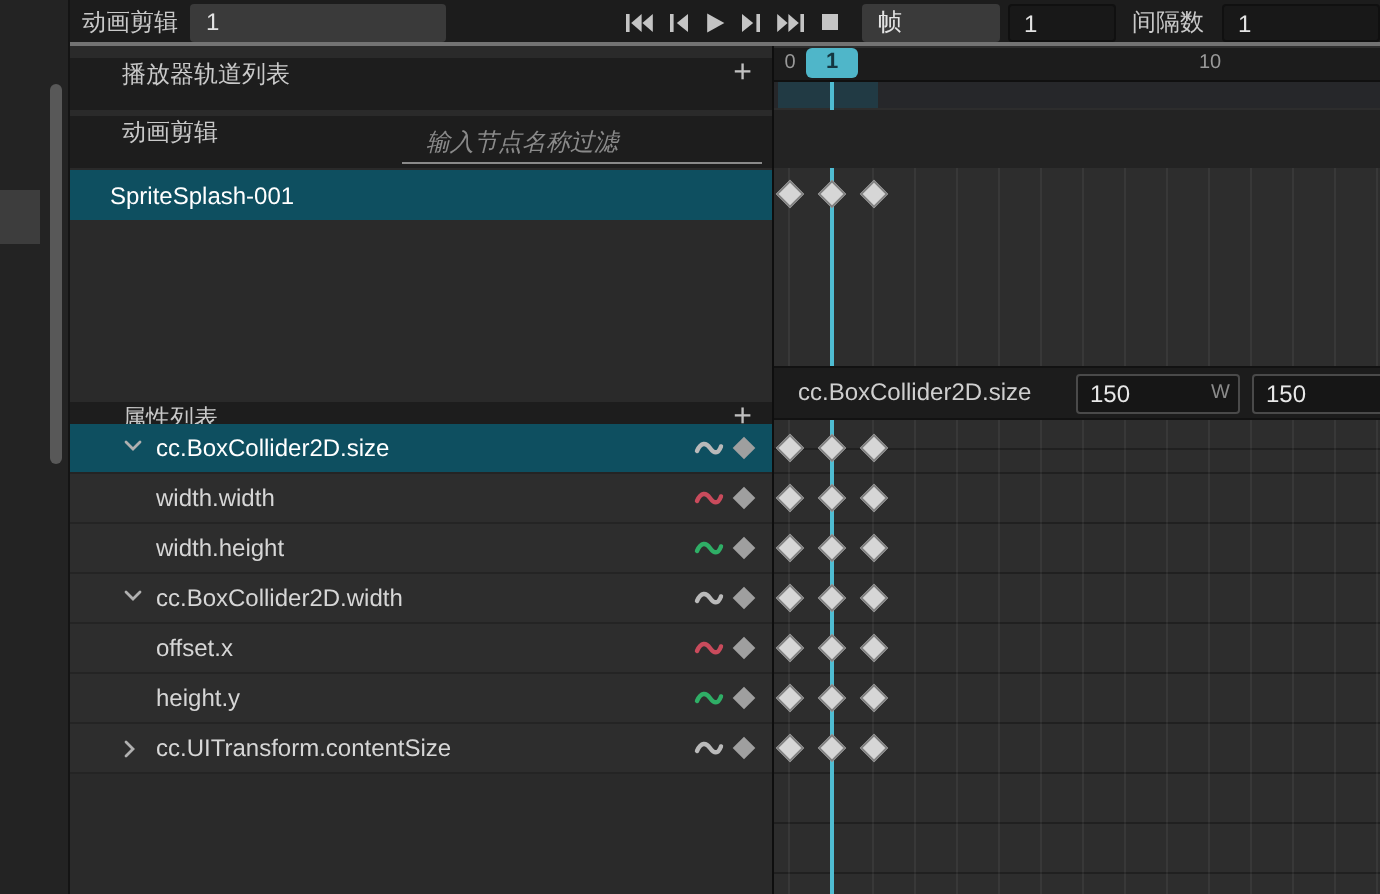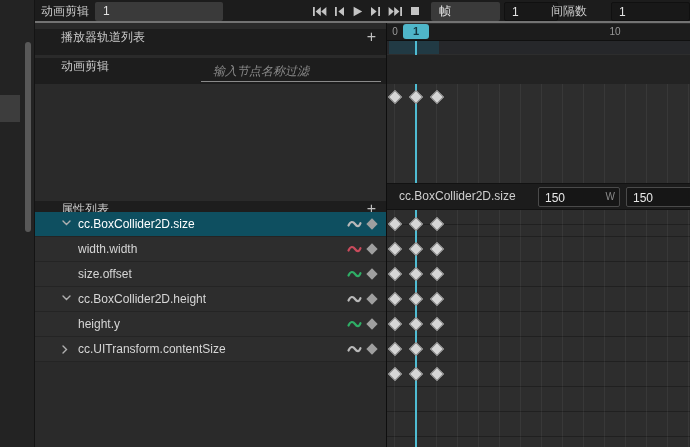--- a/index.html
+++ b/index.html
@@ -132,21 +132,21 @@
           <svg width="10" height="10" viewBox="0 0 10 10">
             <rect x="1" y="1" width="8" height="8" fill="#c4c4c4"></rect>
           </svg>
         </span>
       </div>
     <div class="dd" style="left:396px;width:69px">
       <span>帧</span>
       <span class="dchev"></span>
     </div>
     <input class="tinput" style="left: 469px; width: 54px;" value="1">
-    <span class="tlabel" style="left:516px">间隔数</span>
+    <span class="tlabel" style="left:531px">间隔数</span>
     <input class="tinput" style="left: 576px; width: 79px;" value="1">
   </div>
 
   <div id="left-panel">
 
     <div class="sec-header" id="track-header">
       <span class="sec-chev"></span>
       <span class="sec-title">播放器轨道列表</span>
       <span class="flask"></span>
       <span class="plus-btn">+</span>
@@ -154,20 +154,25 @@
 
     <div class="sec-header" id="node-header">
       <span class="sec-chev"></span>
       <span class="sec-title">动画剪辑</span>
       <div id="node-filter">
         <span class="eye"></span>
         <input type="text" placeholder="输入节点名称过滤" style="">
       </div>
     </div>
 
+    <div id="node-rows">
+        <div class="node-row selected">
+          <span>SpriteSplash-001</span>
+        </div>
+      </div>
 
     <div class="sec-header" id="prop-header">
       <span class="sec-chev"></span>
       <span class="sec-title">属性列表</span>
       <span class="plus-btn">+</span>
     </div>
 
     <div id="prop-rows">
         <div class="prop-row selected">
           <span class="prow-chev">
@@ -186,38 +191,47 @@
         <div class="prop-row">
           <span class="prow-label">width.width</span>
           <span class="prow-curve">
             <svg width="15" height="10" viewBox="0 0 15 10">
               <path d="M1.5 6.5 C3.5 2, 6 2.2, 8 5 S 12 8.2, 13.5 4.2" stroke="#c94b5c" stroke-width="2.2" fill="none" stroke-linecap="round"></path>
             </svg>
           </span>
           <span class="prow-key"></span>
         </div>
         <div class="prop-row">
-          <span class="prow-label">size.offset</span>
+          <span class="prow-label">width.height</span>
           <span class="prow-curve">
             <svg width="15" height="10" viewBox="0 0 15 10">
               <path d="M1.5 6.5 C3.5 2, 6 2.2, 8 5 S 12 8.2, 13.5 4.2" stroke="#2fae66" stroke-width="2.2" fill="none" stroke-linecap="round"></path>
             </svg>
           </span>
           <span class="prow-key"></span>
         </div>
         <div class="prop-row">
           <span class="prow-chev">
             <svg width="9" height="6" viewBox="0 0 9 6">
               <path d="M1 1 L4.5 4.5 L8 1" stroke="#b0b0b0" stroke-width="1.4" fill="none" stroke-linecap="round"></path>
             </svg>
           </span>
-          <span class="prow-label">cc.BoxCollider2D.height</span>
+          <span class="prow-label">cc.BoxCollider2D.width</span>
           <span class="prow-curve">
             <svg width="15" height="10" viewBox="0 0 15 10">
               <path d="M1.5 6.5 C3.5 2, 6 2.2, 8 5 S 12 8.2, 13.5 4.2" stroke="#b9b9b9" stroke-width="2.2" fill="none" stroke-linecap="round"></path>
+            </svg>
+          </span>
+          <span class="prow-key"></span>
+        </div>
+        <div class="prop-row">
+          <span class="prow-label">offset.x</span>
+          <span class="prow-curve">
+            <svg width="15" height="10" viewBox="0 0 15 10">
+              <path d="M1.5 6.5 C3.5 2, 6 2.2, 8 5 S 12 8.2, 13.5 4.2" stroke="#c94b5c" stroke-width="2.2" fill="none" stroke-linecap="round"></path>
             </svg>
           </span>
           <span class="prow-key"></span>
         </div>
         <div class="prop-row">
           <span class="prow-label">height.y</span>
           <span class="prow-curve">
             <svg width="15" height="10" viewBox="0 0 15 10">
               <path d="M1.5 6.5 C3.5 2, 6 2.2, 8 5 S 12 8.2, 13.5 4.2" stroke="#2fae66" stroke-width="2.2" fill="none" stroke-linecap="round"></path>
             </svg>
@@ -237,21 +251,21 @@
             </svg>
           </span>
           <span class="prow-key"></span>
         </div>
       </div>
   </div>
 
   <div id="timeline">
     <div id="ruler">
         <span class="rlabel" style="left: 8px;">0</span>
-        <span class="rlabel" style="left: 228px;">10</span>
+        <span class="rlabel" style="left: 218px;">10</span>
       </div>
     <div id="ph-marker" style="left: 16px;">1</div>
     <div id="track-band">
       <div id="band-hl"></div>
     </div>
     <div id="head-band"></div>
     <div class="grid" id="gridA"></div>
     <div class="grid" id="gridB"></div>
     <div id="ph-line" style="left: 28px;"></div>
 

